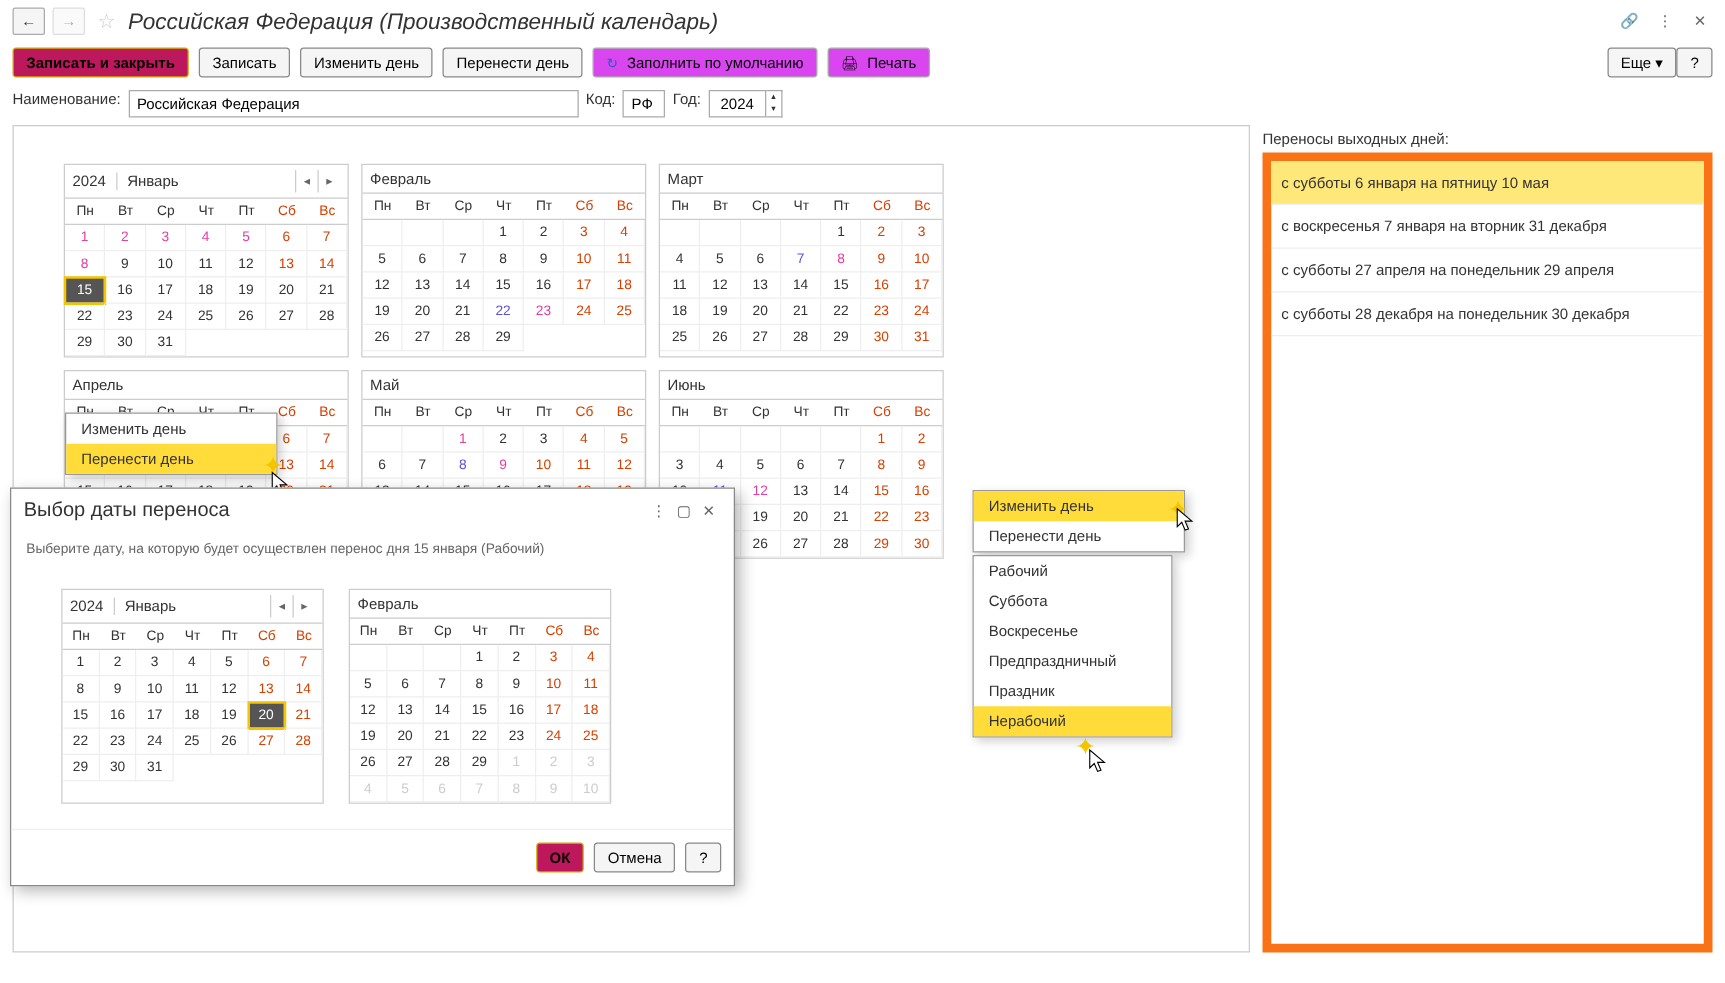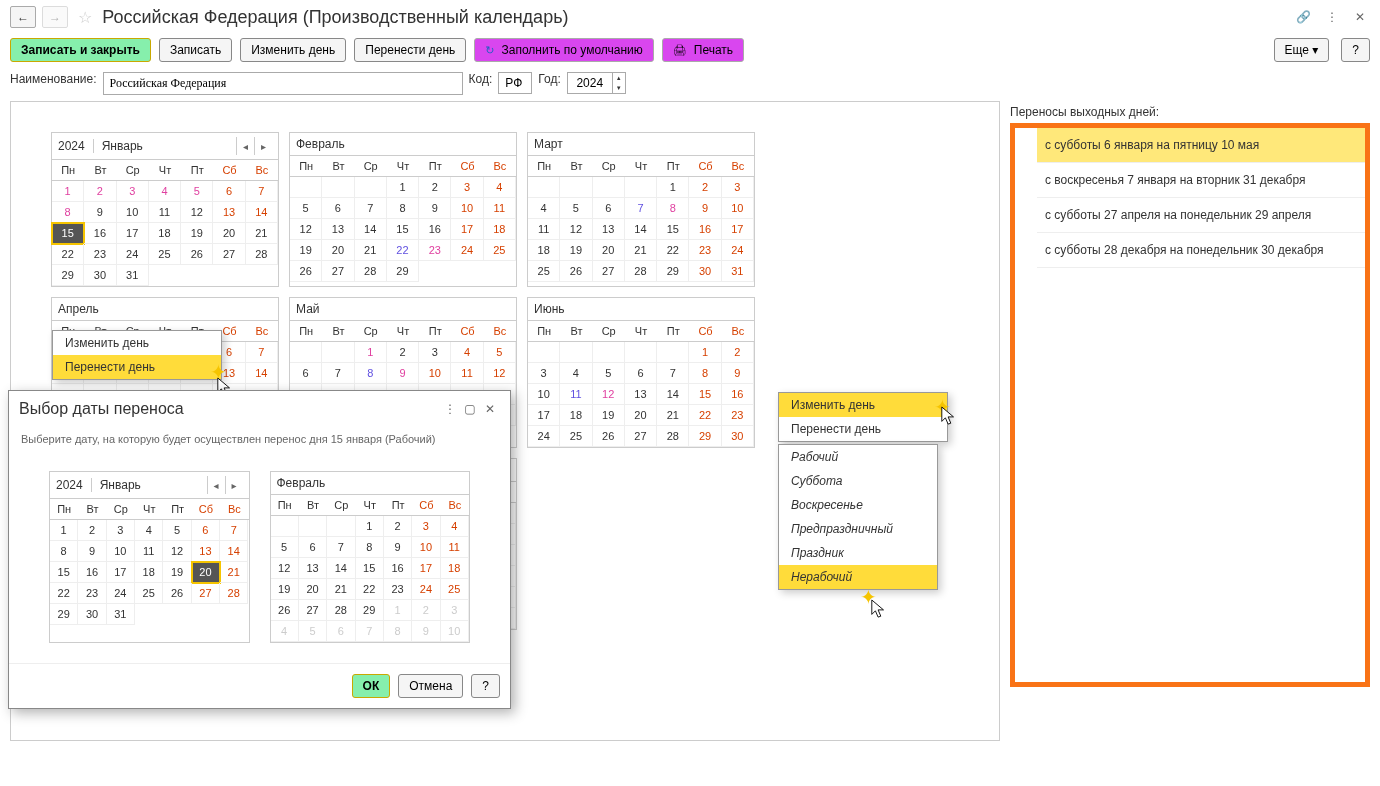--- a/index.html
+++ b/index.html
@@ -2,29 +2,29 @@
 <html><head>
 <meta charset="utf-8">
 <style>
 * { box-sizing: border-box; margin: 0; padding: 0; font-family: Arial, sans-serif; }
 body { background: #fff; font-size: 12px; color: #333; position: relative; width: 1380px; height: 786px; overflow: hidden; }
 
 .titlebar { display: flex; align-items: center; padding: 6px 10px; gap: 6px; }
 .nav-btn { width: 26px; height: 22px; border: 1px solid #aaa; background: #f5f5f5; display: flex; align-items: center; justify-content: center; cursor: pointer; border-radius: 2px; }
 .nav-btn.disabled { opacity: 0.4; }
 .star-icon { color: #ccc; font-size: 16px; margin: 0 4px; }
-.title { font-size: 18px; font-weight: normal; flex: 1; }
+.title { font-size: 18px; font-weight: normal; flex: 1; font-style: italic; }
 .title-actions { display: flex; gap: 8px; align-items: center; }
 .icon-btn { width: 20px; height: 20px; display: flex; align-items: center; justify-content: center; cursor: pointer; color: #666; }
 
 .toolbar { display: flex; align-items: center; padding: 4px 10px; gap: 8px; }
 .btn { padding: 4px 10px; border: 1px solid #888; background: #f5f5f5; border-radius: 3px; cursor: pointer; font-size: 12px; }
-.btn-primary { background: #86efac; border-color: #c9a800; font-weight: bold; }
+.btn-primary { background: #be185d; border-color: #c9a800; font-weight: bold; }
 .btn-link { border: 1px solid #aaa; background: #d946ef; display: flex; align-items: center; gap: 4px; }
-.toolbar-right { margin-left: auto; display: flex; gap: 12px; }
+.toolbar-right { margin-left: auto; display: flex; gap: 0; }
 
 .form-row { display: flex; align-items: flex-start; padding: 6px 10px; gap: 6px; }
 .form-label { font-size: 12px; }
 .form-input { border: 1px solid #aaa; padding: 3px 6px; font-size: 12px; }
 .spinner-btns { display: inline-flex; flex-direction: column; border: 1px solid #aaa; border-left: none; }
 .spinner-btn { font-size: 6px; height: 10px; width: 12px; display: flex; align-items: center; justify-content: center; cursor: pointer; }
 
 .main-area { display: flex; padding: 0 10px; gap: 10px; }
 .calendar-area { flex: 1; border: 1px solid #ccc; padding: 30px 40px; min-height: 640px; }
 .calendar-grid { display: flex; flex-wrap: wrap; gap: 10px; }
@@ -41,34 +41,34 @@
 .day-work { color: #333; }
 .day-weekend { color: #d64000; }
 .day-holiday { color: #e040a0; }
 .day-pre { color: #6050e0; }
 .day-other { color: #ccc; }
 .day-selected { background: #555; color: #fff; outline: 2px solid #f5c400; outline-offset: -1px; }
 .day-highlighted { background:#555; color:#fff; outline: 2px solid #f5c400; }
 
 .side-panel { width: 360px; }
 .side-title { font-size: 12px; padding: 4px 0; }
-.transfer-list { border: 5px solid #f97316; height: 564px; padding-left: 22px; }
+.transfer-list { border: 7px solid #f97316; height: 640px; }
 .transfer-item { padding: 10px 8px; font-size: 12px; border-bottom: 1px solid #eee; }
 .transfer-item.selected { background: #ffe87a; }
 
 .context-menu { position: absolute; background: #fff; border: 1px solid #999; box-shadow: 3px 3px 8px rgba(0,0,0,0.2); z-index: 100; min-width: 160px; }
 .context-menu.small { min-width: 170px; }
 .menu-item { padding: 5px 12px; font-size: 12px; cursor: pointer; }
 .menu-item.hover { background: #ffdc3a; }
 
 .cursor-pointer { position: absolute; z-index: 200; pointer-events: none; }
 .cursor-pointer svg { width: 18px; height: 22px; }
 .spark { position: absolute; z-index: 150; color: #f5c400; font-size: 20px; }
 
-.modal { position: absolute; left: 8px; top: 390px; width: 503px; border: 1px solid #888; background: #fff; box-shadow: 4px 4px 12px rgba(0,0,0,0.3); z-index: 300; }
+.modal { position: absolute; left: 8px; top: 390px; width: 580px; border: 1px solid #888; background: #fff; box-shadow: 4px 4px 12px rgba(0,0,0,0.3); z-index: 300; }
 .modal-titlebar { display: flex; align-items: center; padding: 8px 10px; }
 .modal-title { font-size: 16px; flex: 1; }
 .modal-subtitle { padding: 6px 12px; font-size: 11px; color: #666; }
 .modal-body { padding: 20px 40px; display: flex; gap: 20px; }
 .modal-month { border: 1px solid #ccc; width: 210px; }
 .modal-footer { display: flex; justify-content: flex-end; gap: 8px; padding: 10px; border-top: 1px solid #eee; }
 
 .print-icon::before { content: "🖨"; font-size:11px; margin-right:3px;}
 .fill-icon::before { content: "↻"; color:#2060c0; font-size:11px; margin-right:3px; }
 </style>
@@ -101,21 +101,21 @@
       <span>Печать</span>
     </button>
   <div class="toolbar-right">
     <button class="btn"><span>Еще</span> ▾</button>
     <button class="btn">?</button>
   </div>
 </div>
 
 <div class="form-row">
   <span class="form-label">Наименование:</span>
-  <input class="form-input" style="width: 360px; font-family: Liberation Serif, serif;" value="Российская Федерация">
+  <input class="form-input" style="width: 360px;" value="Российская Федерация">
   <span class="form-label">Код:</span>
   <input class="form-input" style="width: 34px;" value="РФ">
   <span class="form-label">Год:</span>
   <span style="display:flex;">
     <input class="form-input" style="width: 46px; text-align: center;" value="2024">
     <span class="spinner-btns">
       <span class="spinner-btn">▲</span>
       <span class="spinner-btn">▼</span>
     </span>
   </span>
@@ -554,21 +554,21 @@
     <div class="menu-item hover">Изменить день</div>
     <div class="menu-item">Перенести день</div>
   </div>
 <div class="spark" style="left:934px; top:395px;">✦</div>
 <div class="cursor-pointer" style="left:940px; top:405px;">
   <svg viewBox="0 0 20 24">
       <path d="M2 2 L2 18 L6 14 L9 21 L12 20 L9 13 L15 13 Z" fill="#fff" stroke="#000" stroke-width="1"></path>
     </svg>
 </div>
 
-<div class="context-menu" style="left:778px; top:444px; width:130px;font-style:italic;" id="ctx-daytype">
+<div class="context-menu" style="left:778px; top:444px; width:130px;" id="ctx-daytype">
     <div class="menu-item">Рабочий</div>
     <div class="menu-item">Суббота</div>
     <div class="menu-item">Воскресенье</div>
     <div class="menu-item">Предпраздничный</div>
     <div class="menu-item">Праздник</div>
     <div class="menu-item hover">Нерабочий</div>
   </div>
 <div class="spark" style="left:860px; top:585px;">✦</div>
 <div class="cursor-pointer" style="left:870px; top:598px;">
   <svg viewBox="0 0 20 24">

